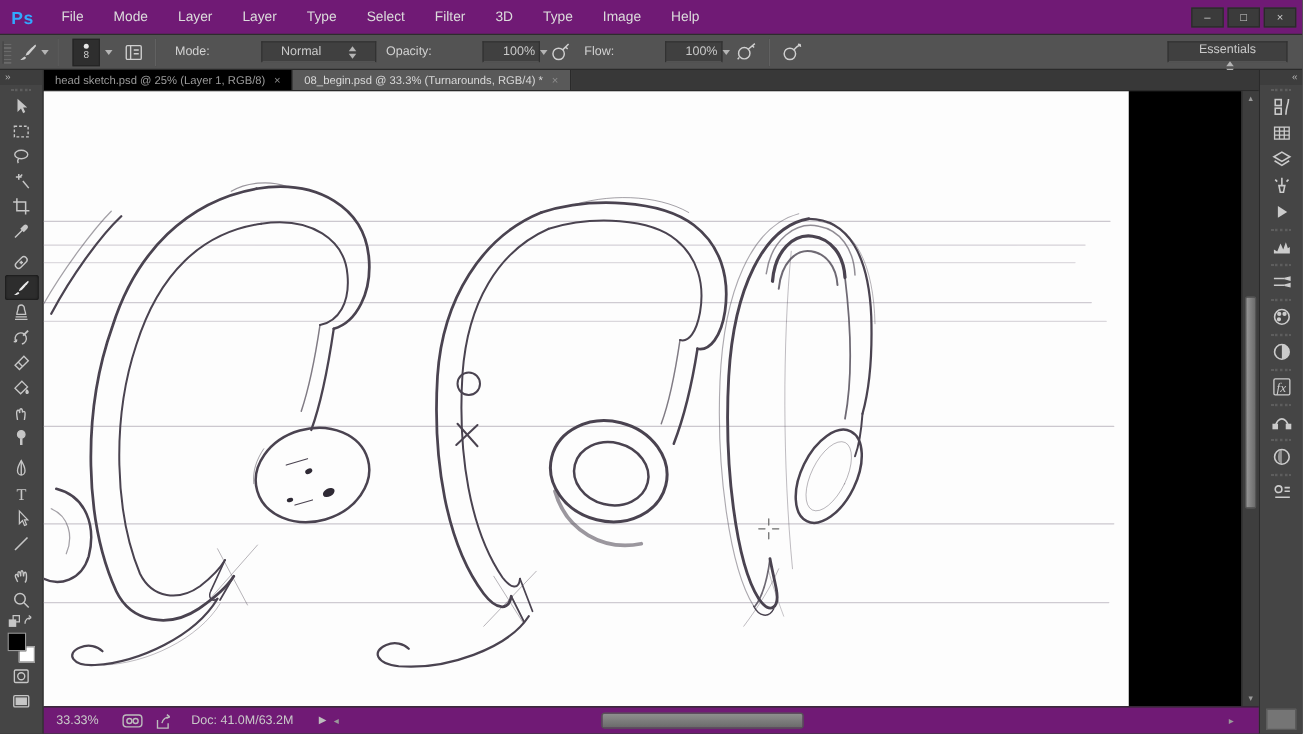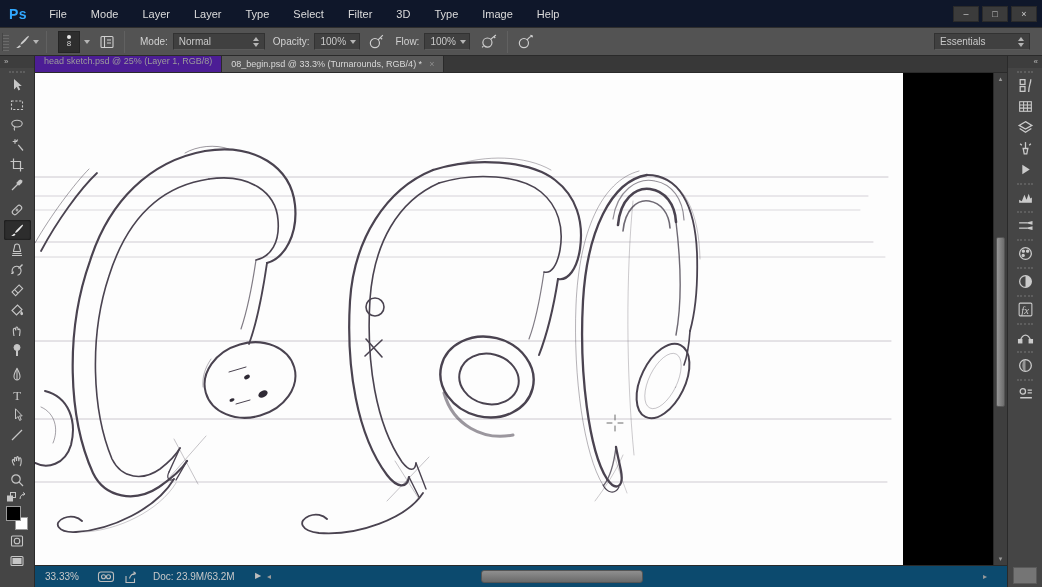--- a/index.html
+++ b/index.html
@@ -4,54 +4,54 @@
 <style>
   * { margin:0; padding:0; box-sizing:border-box; }
   html,body { background:#222; }
   .app {
     position:relative; width:1042px; height:587px; overflow:hidden;
     font-family:"Liberation Sans", sans-serif; color:#d6d6d6;
     background:#454545; user-select:none; cursor:default;
   }
   
   .menubar { position:absolute; top:0; left:0; right:0; height:28px;
-    background:#0f172a; border-bottom:1px solid #2d2d2d;
+    background:#701a75; border-bottom:1px solid #2d2d2d;
     display:flex; align-items:center; }
   .ps-logo { color:#31a8ff; font-weight:bold; font-size:14px; padding:0 10px 0 9px; letter-spacing:.5px; }
   .menu-item { font-size:11px; color:#dcdcdc; padding:0 12px; height:100%; display:flex; align-items:center; }
   .win-controls { margin-left:auto; margin-right:5px; display:flex; gap:3px; }
   .win-btn { width:26px; height:16px; background:#3b3b3b; border:1px solid #2a2a2a;
     color:#cfcfcf; font-size:9px; display:flex; align-items:center; justify-content:center; }
   
   .optionsbar { position:absolute; top:28px; left:0; right:0; height:28px;
     background:#535353; border-bottom:1px solid #2a2a2a;
     display:flex; align-items:center; font-size:10px; color:#cfcfcf; }
   .grip-v { width:7px; height:18px; margin:0 3px 0 2px;
     background:repeating-linear-gradient(0deg,#6a6a6a 0 1px,transparent 1px 3px);
     border-left:1px solid #454545; }
   .opt-sep { width:1px; height:22px; background:#3f3f3f; border-right:1px solid #616161; margin:0 7px; }
   .opt-icon { color:#cfcfcf; display:flex; align-items:center; justify-content:center; padding:0 2px; }
   .sel { background:#404040; border:1px solid #323232; border-bottom-color:#5a5a5a;
-    height:17px; display:flex; align-items:center; padding:0 5px; color:#c9c9c9; gap:4px; }
+    height:17px; display:flex; align-items:center; padding:0 15px; color:#c9c9c9; gap:4px;margin-left:36px; }
   .sel .lbl { flex:1; }
   .tri-d { width:0; height:0; border-left:3.5px solid transparent; border-right:3.5px solid transparent; border-top:4px solid #b5b5b5; }
   .tri-u { width:0; height:0; border-left:3.5px solid transparent; border-right:3.5px solid transparent; border-bottom:4px solid #b5b5b5; }
   .dd2 { display:flex; flex-direction:column; gap:2px; margin-left:4px; }
   .opt-label { margin:0 5px 0 8px; color:#d2d2d2;text-align:center; }
   .brush-preview { width:22px; height:22px; background:#2e2e2e; border:1px solid #242424;
     display:flex; flex-direction:column; align-items:center; justify-content:center; margin-left:4px; }
   .brush-preview .dot { width:4px; height:4px; border-radius:50%; background:#e8e8e8; margin-bottom:1px; }
   .brush-preview .num { font-size:8px; color:#cfcfcf; line-height:8px; }
-  .ws-select { margin-left:auto; margin-right:12px; width:96px; }
+  .ws-select { margin-left:auto; margin-right:12px; width:96px;flex-direction:column; }
   
   .tabbar { position:absolute; top:56px; left:35px; width:972px; height:17px;
     background:#383838; display:flex; border-bottom:1px solid #2a2a2a; }
   .tab { display:flex; align-items:center; gap:7px; padding:0 9px; font-size:9px;
     border-right:1px solid #2a2a2a; white-space:nowrap; }
-  .tab.inactive { background:#4c1d95; color:#9b9b9b;flex-direction:column; }
+  .tab.inactive { background:#000000; color:#9b9b9b; }
   .tab.active   { background:#595959; color:#d9d9d9; }
   .tab .close { font-size:9px; color:#8f8f8f; }
   
   .toolbar { position:absolute; top:56px; left:0; width:35px; height:531px;
     background:#454545; border-right:1px solid #2a2a2a;
     display:flex; flex-direction:column; align-items:center; }
   .panel-head { width:100%; height:12px; background:#3d3d3d; color:#b9b9b9;
     font-size:8px; line-height:12px; padding:0 4px; }
   .grip-h { width:16px; border-top:2px dotted #5e5e5e; margin:3px 0 2px; }
   .tool { width:27px; height:20px; display:flex; align-items:center; justify-content:center;
@@ -71,21 +71,21 @@
   
   .canvas-wrap { position:absolute; top:73px; left:35px; width:958px; height:492px; background:#000; }
   .canvas-white { position:absolute; left:0; top:0; width:868px; height:492px; background:#fdfdfd; }
   .vscroll { position:absolute; top:73px; left:993px; width:14px; height:492px;
     background:#3e3e3e; border-left:1px solid #2a2a2a; }
   .vscroll .arr { position:absolute; left:0; width:13px; text-align:center; font-size:7px; color:#9a9a9a; }
   .vthumb { position:absolute; left:2px; top:164px; width:9px; height:170px; border-radius:2px;
     background:linear-gradient(90deg,#969696,#6d6d6d); border:1px solid #555; }
   
   .statusbar { position:absolute; top:565px; left:35px; width:972px; height:22px;
-    background:#0c4a6e; border-top:1px solid #2a2a2a; font-size:10px; color:#c9c9c9; }
+    background:#701a75; border-top:1px solid #2a2a2a; font-size:10px; color:#c9c9c9; }
   .sb-zoom { position:absolute; left:10px; top:5px; }
   .sb-ic1 { position:absolute; left:62px; top:4px; color:#bdbdbd; }
   .sb-ic2 { position:absolute; left:88px; top:4px; color:#bdbdbd; }
   .sb-doc { position:absolute; left:118px; top:5px; }
   .sb-fly { position:absolute; left:220px; top:5px; font-size:8px; color:#bdbdbd; }
   .h-arr-l { position:absolute; left:232px; top:6px; font-size:8px; color:#9a9a9a; }
   .h-arr-r { position:absolute; left:948px; top:6px; font-size:8px; color:#9a9a9a; }
   .hthumb { position:absolute; left:446px; top:4px; width:162px; height:13px; border-radius:3px;
     background:linear-gradient(#8f8f8f,#6a6a6a); border:1px solid #555; }
   svg.ti { display:block; }
@@ -541,20 +541,20 @@
           <circle cx="6" cy="6.8" r="2"></circle>
           <circle cx="11" cy="6.8" r="2"></circle>
       </svg>
     </span>
     <span class="sb-ic2">
       <svg class="ti" width="15" height="14" viewBox="0 0 15 14" fill="none" stroke="currentColor" stroke-width="1.1">
         <path d="M3,6 v6.5 h8.5 v-4"></path>
           <path d="M6.5,8.5 C7.5,5 9.8,3.5 12.8,3.5 M12.8,3.5 l-2.3,-1.8 M12.8,3.5 l-2.6,1.3"></path>
       </svg>
     </span>
-    <span class="sb-doc">Doc: 23.9M/63.2M</span>
+    <span class="sb-doc">Doc: 41.0M/63.2M</span>
     <span class="sb-fly">▶</span>
     <span class="h-arr-l">◂</span>
     <div class="hthumb"></div>
     <span class="h-arr-r">▸</span>
   </div>
 
 </div>
 
 </body></html>

